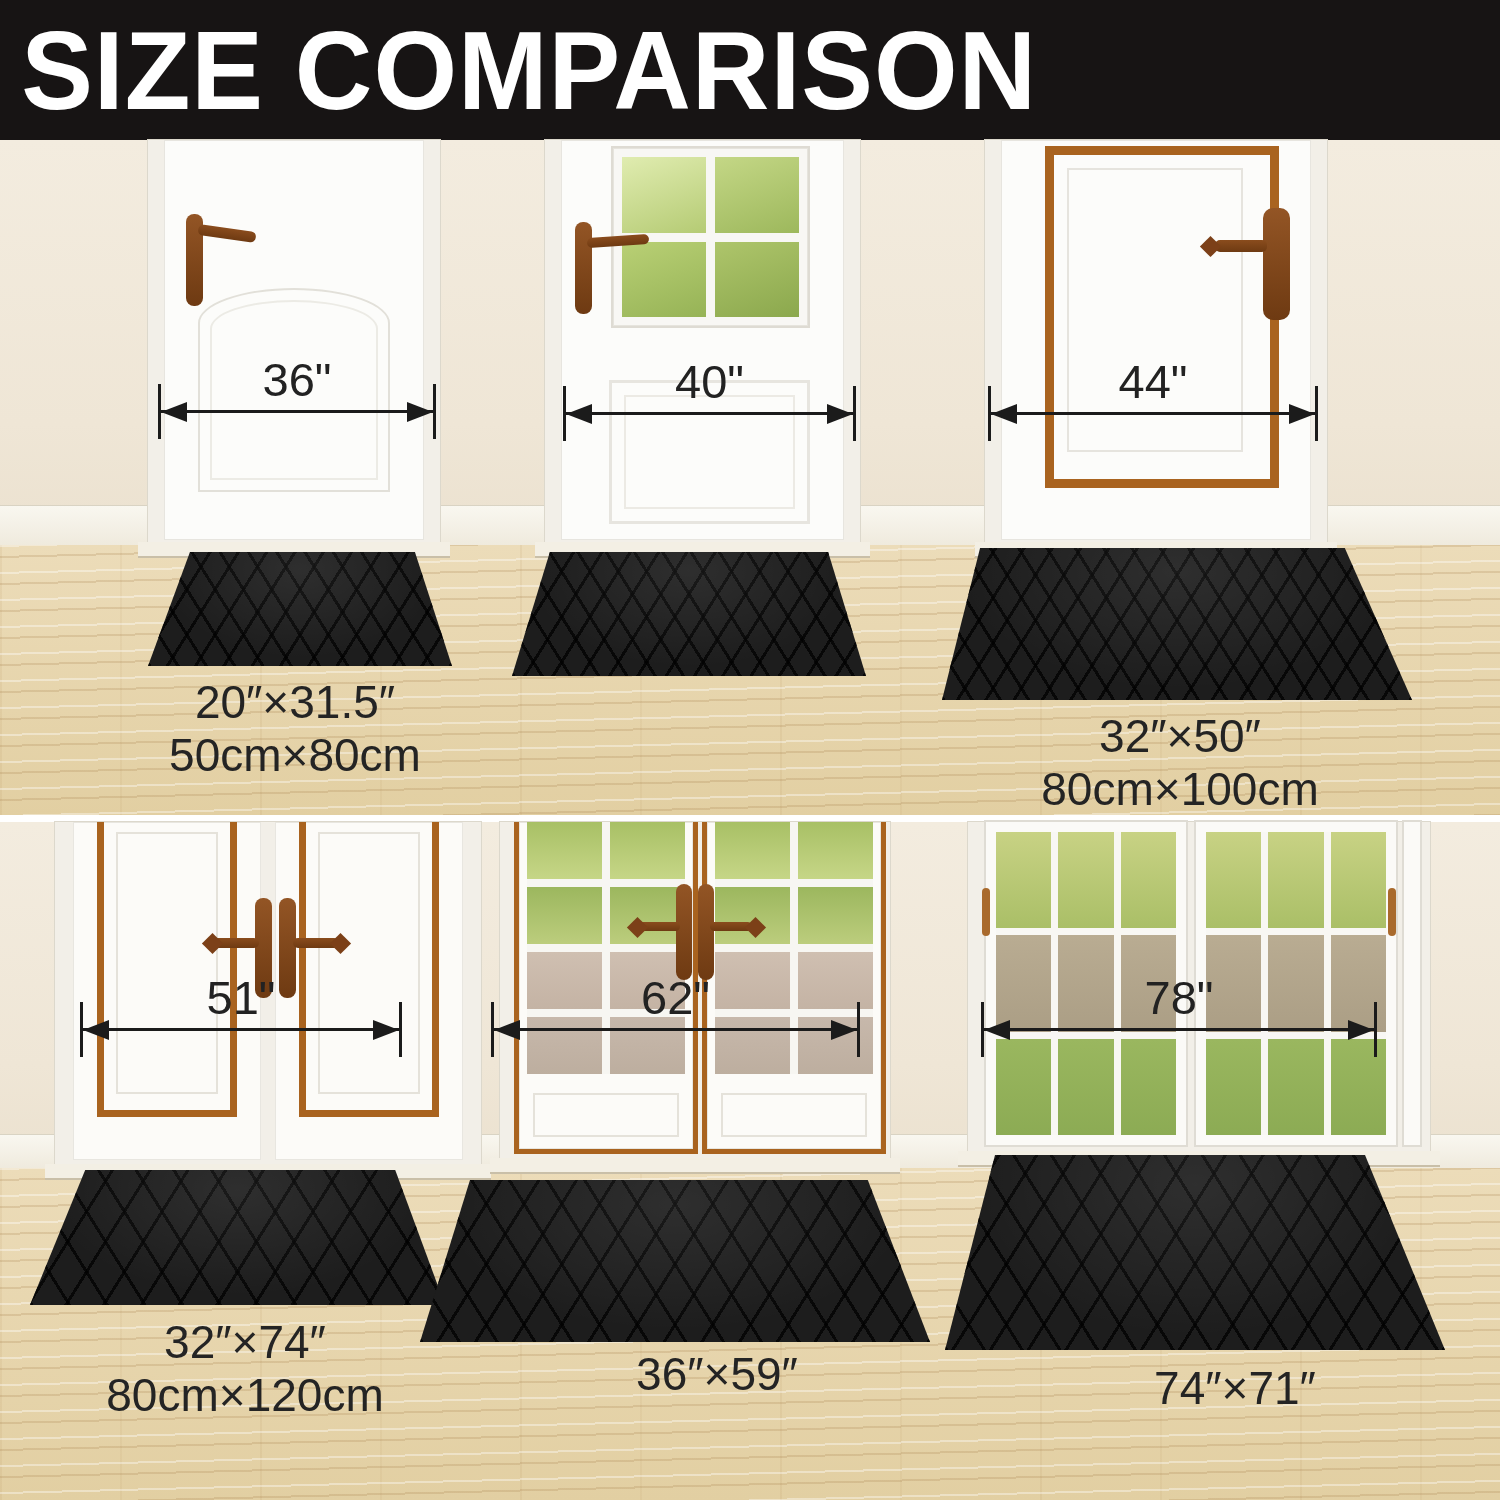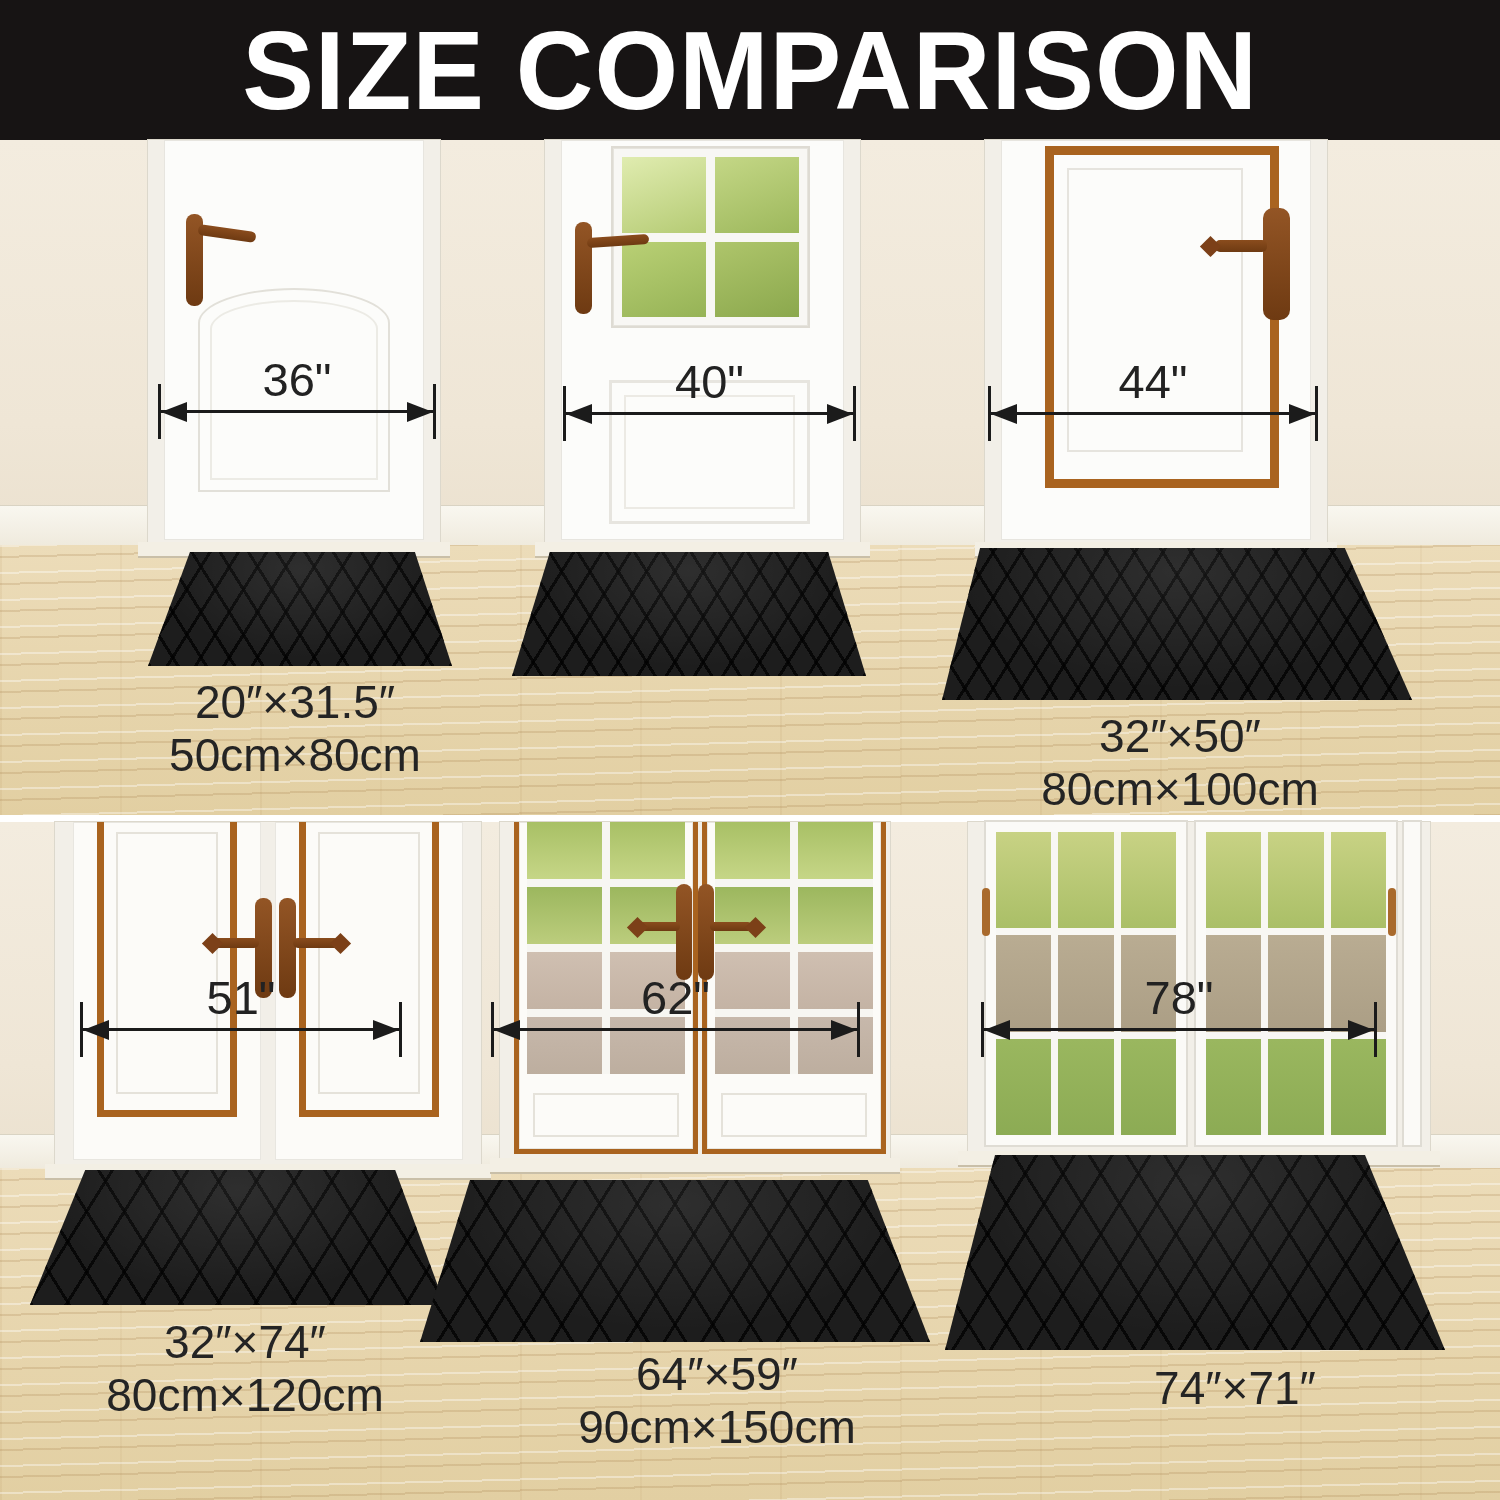--- a/index.html
+++ b/index.html
@@ -1,21 +1,21 @@
 <!DOCTYPE html>
 <html><head>
 <meta charset="utf-8">
 <style>
   html,body{margin:0;padding:0;background:#ffffff;}
   .stage{position:relative;width:1500px;height:1500px;overflow:hidden;background:#fff;
          font-family:"Liberation Sans",sans-serif;}
 
   
   .banner{position:absolute;left:0;top:0;width:1500px;height:140px;background:#171414;
-          display:flex;align-items:center;justify-content:center;}
+          display:flex;align-items:center;}
   .banner h1{margin:0;color:#ffffff;font-size:112px;font-weight:bold;letter-spacing:1px;
              transform:scaleX(.96);white-space:nowrap;}
 
   
   .wall{position:absolute;left:0;width:1500px;
         background:linear-gradient(180deg,#f3ecdf 0%,#efe6d6 70%,#ebe1cf 100%);}
   .baseboard{position:absolute;left:0;width:1500px;
              background:linear-gradient(180deg,#f9f7f0,#efeadd);
              border-top:1px solid #d9d3c3;border-bottom:2px solid #c7bda7;}
   .floor{position:absolute;left:0;width:1500px;background-color:#e8d7b0;
@@ -305,20 +305,19 @@
   <div class="mat mat-lg" style="left:420px;top:1180px;width:510px;height:162px;
        clip-path:polygon(9.8% 0%,87.8% 0%,100% 100%,0% 100%);"></div>
   <div class="mat mat-lg" style="left:945px;top:1155px;width:500px;height:195px;
        clip-path:polygon(10% 0%,84% 0%,100% 100%,0% 100%);"></div>
 
   <div class="caption" style="left:80px;top:1316px;">
     <div>32″×74″</div>
     <div>80cm×120cm</div>
   </div>
   <div class="caption" style="left:552px;top:1348px;">
-    <div>64″×59″</div>
-    <div>90cm×150cm</div>
+    <div>36″×59″</div>
   </div>
   <div class="caption" style="left:1070px;top:1362px;">
     <div>74″×71″</div>
   </div>
 
 </div>
 
 </body></html>

